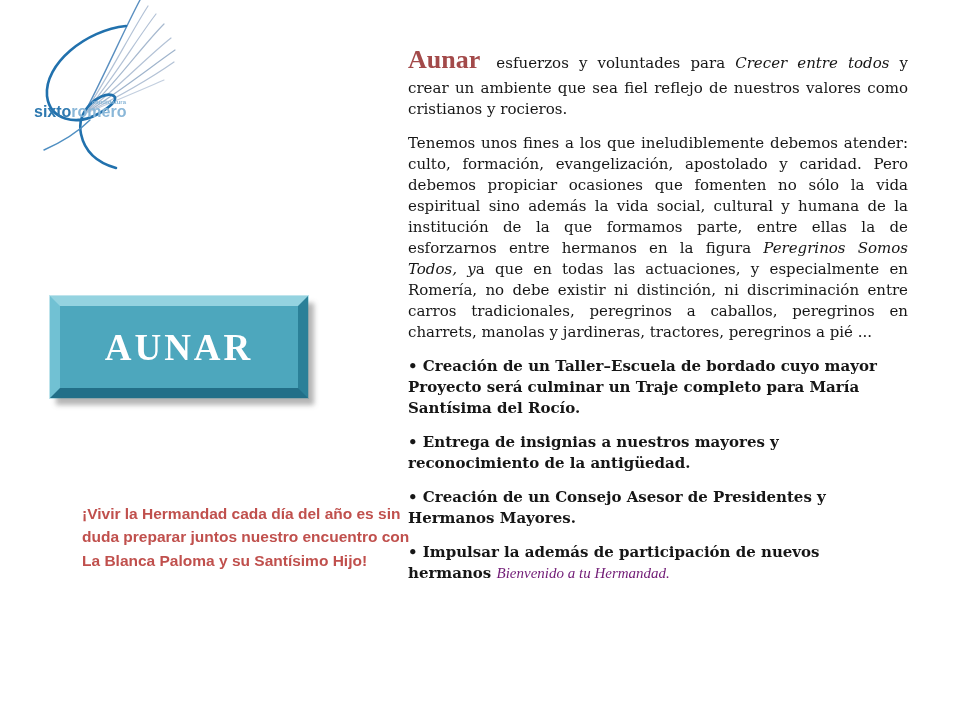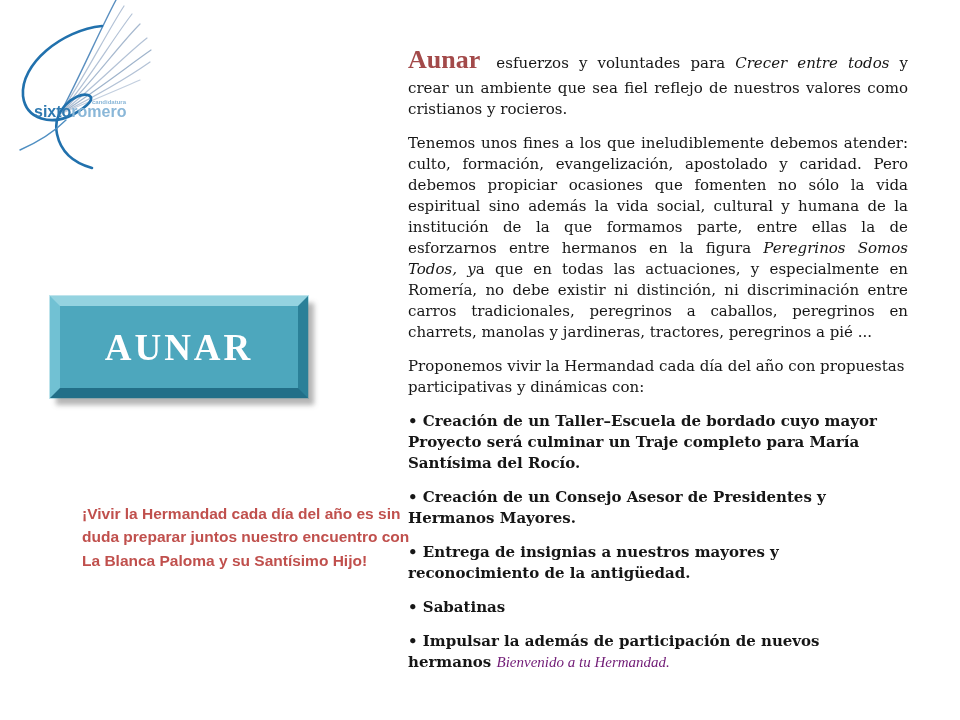--- a/index.html
+++ b/index.html
@@ -1,21 +1,21 @@
 <!DOCTYPE html>
 <html><head>
 <meta charset="utf-8">
 <style>
   html,body{margin:0;padding:0;background:#fff;}
   .slide{
     position:relative;width:960px;height:720px;background:#ffffff;
     font-family:"DejaVu Serif", serif;color:#161616;overflow:hidden;
   }
   
-  .logo{position:absolute;left:0;top:0;width:220px;height:180px;}
+  .logo{position:absolute;left:0;top:0;width:220px;height:180px;padding-left:24px;}
   .logo svg{display:block;}
   .brand{
     position:absolute;left:34px;top:104px;line-height:1;
     font-family:"Liberation Sans", sans-serif;white-space:nowrap;
   }
   .brand .b1{font-weight:bold;font-size:16px;color:#2e79b0;letter-spacing:0;}
   .brand .b2{font-weight:bold;font-size:16px;color:#8ab7d8;}
   .brand .b0{
     position:absolute;left:58px;top:-5px;font-size:6px;color:#8ab7d8;font-weight:bold;
   }
@@ -92,22 +92,20 @@
   </div>
 
   <div class="left-quote">¡Vivir la Hermandad cada día del año es sin duda preparar juntos nuestro encuentro con La Blanca Paloma y su Santísimo Hijo!</div>
 
   <div class="main-col">
 
     <p class="just"><span class="lead-word">Aunar</span><span> esfuerzos y voluntades para </span><span class="emph">Crecer entre todos</span><span> y crear un ambiente que sea fiel reflejo de nuestros valores como cristianos y rocieros.</span></p>
 
     <p class="just"><span>Tenemos unos fines a los que ineludiblemente debemos atender: culto, formación, evangelización, apostolado y caridad. Pero debemos propiciar ocasiones que fomenten no sólo la vida espiritual sino además la vida social, cultural y humana de la institución de la que formamos parte, entre ellas la de esforzarnos entre hermanos en la figura </span><span class="emph">Peregrinos Somos Todos, y</span><span>a que en todas las actuaciones, y especialmente en Romería, no debe existir ni distinción, ni discriminación entre carros tradicionales, peregrinos a caballos, peregrinos en charrets, manolas y jardineras, tractores, peregrinos a pié ...</span></p>
 
-    <p>Proponemos vivir la Hermandad cada día del año con propuestas participativas y dinámicas con:</p>
 
     <p class="bullet">• Creación de un Taller–Escuela de bordado cuyo mayor Proyecto será culminar un Traje completo para María Santísima del Rocío.</p>
+    <p class="bullet">• Entrega de insignias a nuestros mayores y reconocimiento de la antigüedad.</p>
     <p class="bullet">• Creación de un Consejo Asesor de Presidentes y Hermanos Mayores.</p>
-    <p class="bullet">• Entrega de insignias a nuestros mayores y reconocimiento de la antigüedad.</p>
-    <p class="bullet">• Sabatinas</p>
     <p class="bullet"><span>• Impulsar la además de participación de nuevos hermanos </span><span class="script-red">Bienvenido a tu Hermandad.</span></p>
 
   </div>
 </div>
 
 </body></html>

